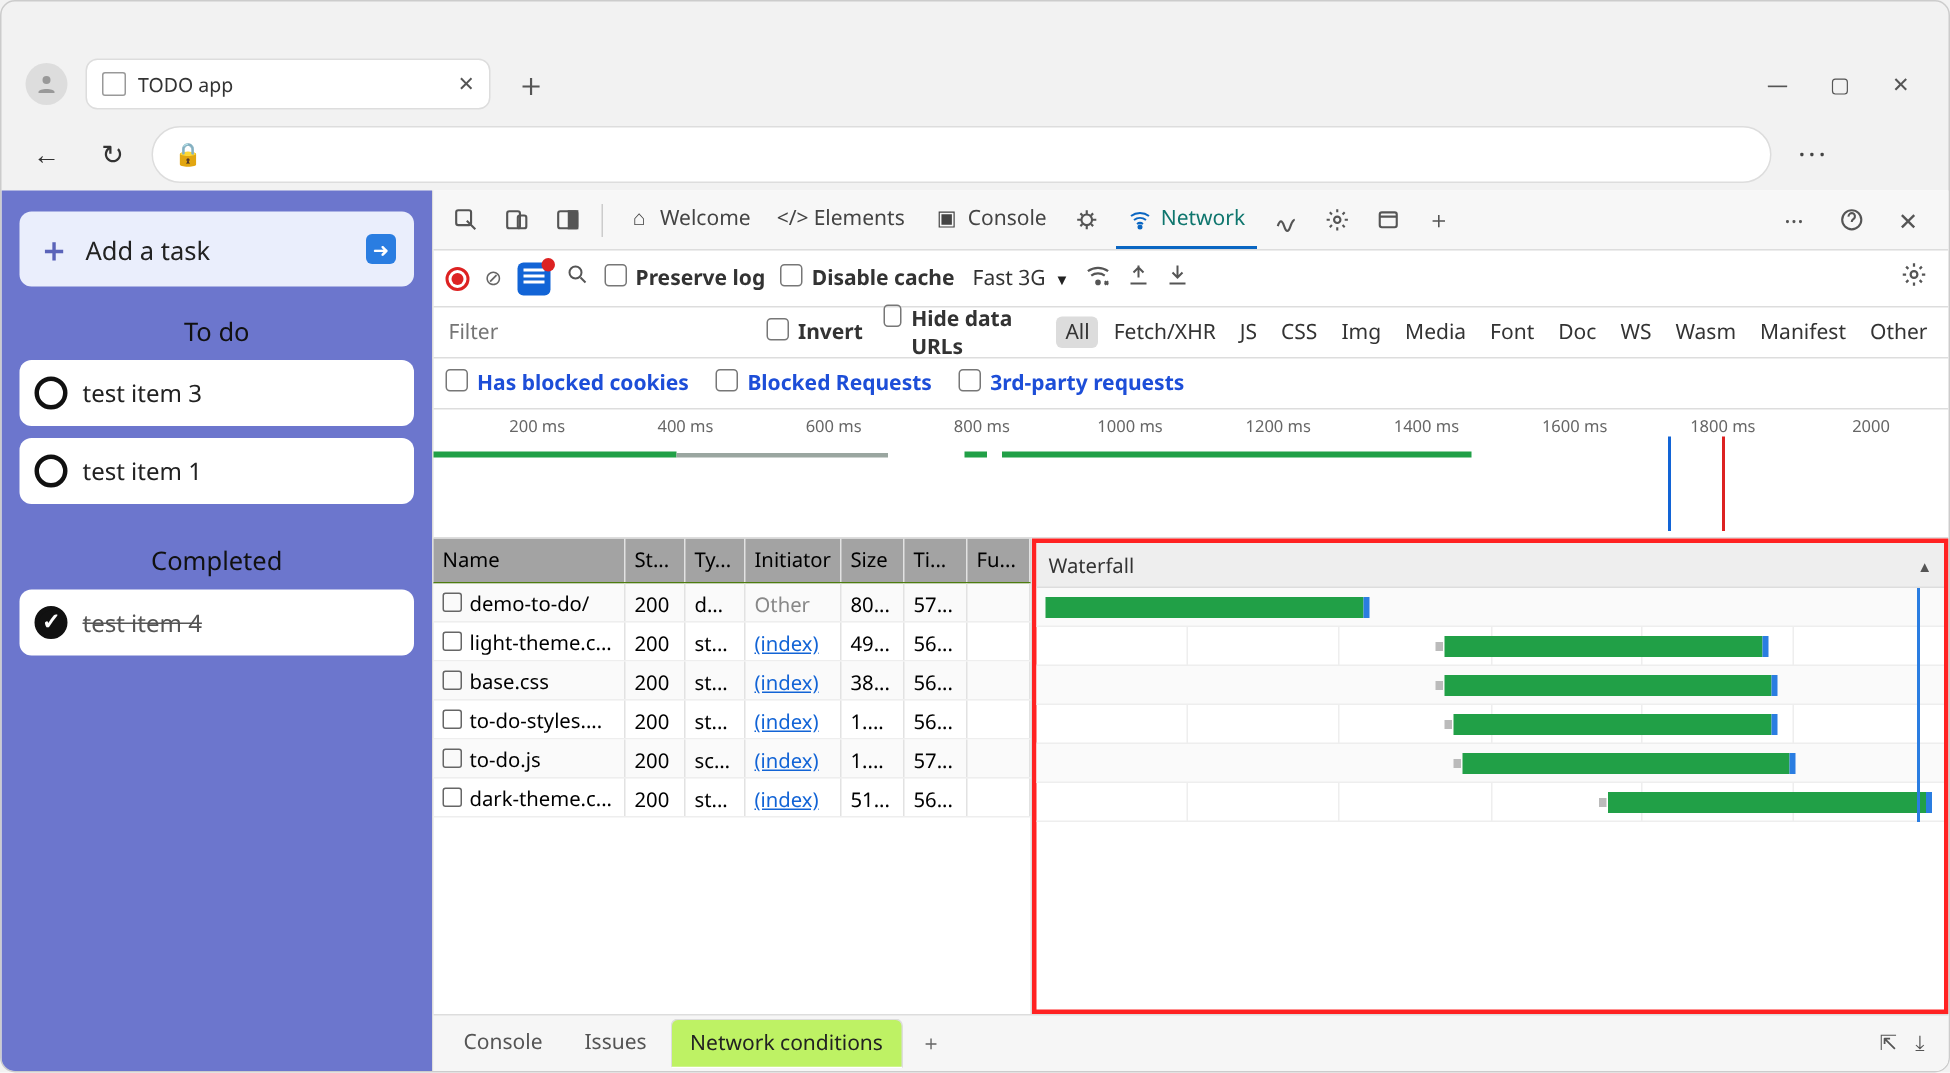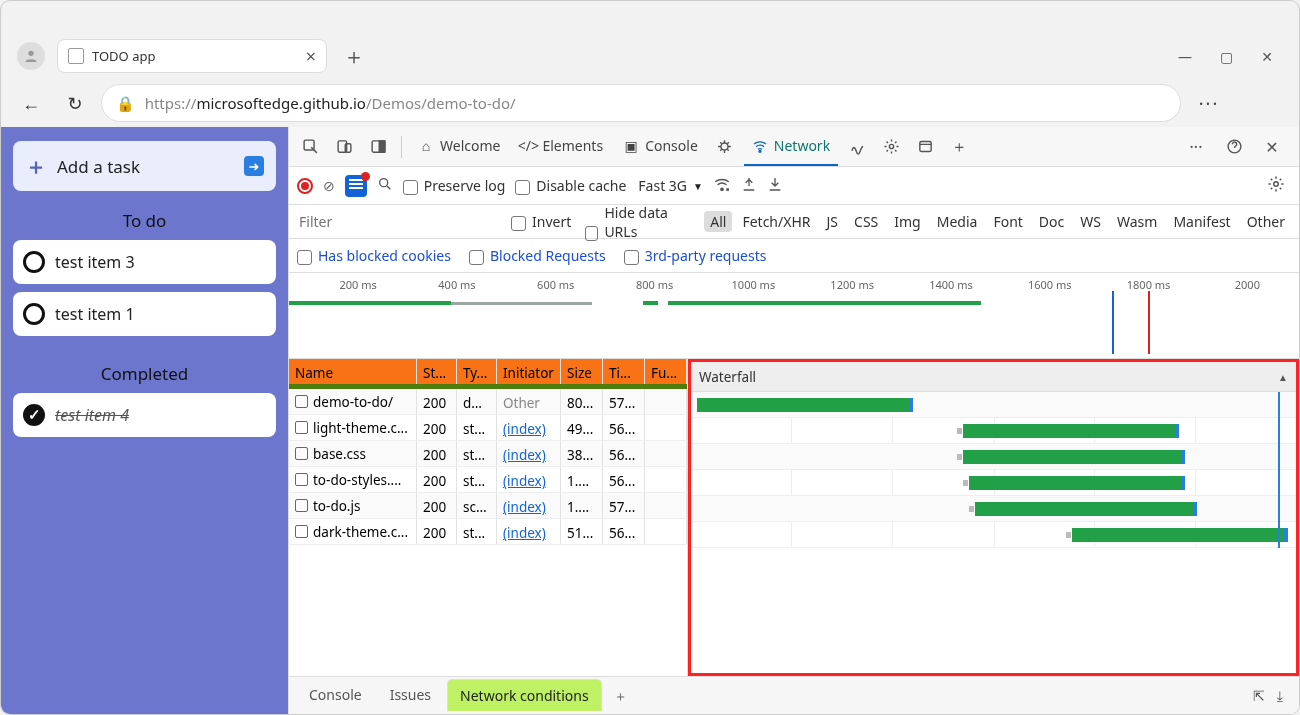--- a/index.html
+++ b/index.html
@@ -51,21 +51,21 @@
   .add-task-label { font-size:17px; color:#222; flex:1; }
   .add-task .go { width:20px; height:20px; background:#2a7de1; border-radius:4px;
     display:flex; align-items:center; justify-content:center; color:#fff; font-size:13px; }
   .section-label { text-align:center; font-size:17px; color:#111; margin:18px 0 8px; }
   .task-item { background:#fff; border-radius:8px; height:44px; display:flex; align-items:center;
     padding:0 10px; gap:10px; margin-bottom:8px; }
   .task-circle { width:22px; height:22px; border:3px solid #111; border-radius:50%; }
   .task-circle.done { background:#111; position:relative; }
   .task-circle.done::after { content:"✓"; color:#fff; position:absolute; top:-3px; left:2px; font-size:15px; font-weight:700; }
   .task-label { font-size:16px; color:#222; }
-  .task-label.done { text-decoration:line-through; color:#555;font-style:italic; }
+  .task-label.done { text-decoration:line-through; color:#555; }
 
   
   .devtools { flex:1; display:flex; flex-direction:column; background:#fff; border-left:1px solid #ddd; min-width:0; }
   .dt-tabs { display:flex; align-items:center; height:40px; border-bottom:1px solid #ddd;
     padding:0 6px; gap:4px; background:#f7f7f7; }
   .dt-icon-btn { width:30px; height:30px; display:flex; align-items:center; justify-content:center;
     color:#555; cursor:pointer; border-radius:4px; }
   .dt-icon-btn svg { width:17px; height:17px; }
   .dt-sep { width:1px; height:22px; background:#ccc; margin:0 4px; }
   .dt-tab { display:flex; align-items:center; gap:6px; padding:0 8px; height:38px;
@@ -88,42 +88,42 @@
   .chk { width:15px; height:15px; border:1.5px solid #777; border-radius:3px; display:inline-block; }
   .throttle { display:flex; align-items:center; gap:6px; margin-left:2px; }
   .thr-caret { font-size:10px; color:#222; }
   .tool-right { margin-left:auto; display:flex; align-items:center; gap:14px; padding-right:6px; }
   .tool-right .ico { color:#555; cursor:pointer; }
 
   .dt-filterbar { display:flex; align-items:center; height:34px; border-bottom:1px solid #ddd;
     padding:0 8px; gap:14px; font-size:14px; color:#333; }
   .filter-input { border:none; background:transparent; font-size:14px; color:#888;
     width:200px; padding:4px 2px; outline:none; }
-  .ft-group { display:flex; align-items:flex-end; gap:6px; }
+  .ft-group { display:flex; align-items:flex-start; gap:6px;font-weight:bold; }
   .type-pill { padding:1px 6px; border-radius:4px; cursor:pointer; color:#333; font-size:14px; }
   .type-pill.active { background:#dcdcdc; }
 
   .dt-filterbar2 { display:flex; align-items:center; height:34px; border-bottom:1px solid #ddd;
     padding:0 8px; gap:18px; font-size:14px; color:#1d4ed8; }
 
   
   .overview { position:relative; height:86px; border-bottom:1px solid #ddd; }
   .ov-ticks { position:absolute; top:0; left:0; right:22px; height:18px; font-size:11px; color:#666; }
   .ov-tick { position:absolute; top:4px; transform:translateX(-50%); }
   .ov-bar { position:absolute; height:4px; background:#21a047; top:28px; }
   .ov-bar.grey { background:#9aa6a0; height:3px; top:29px; }
   .ov-line { position:absolute; top:18px; bottom:4px; width:2px; }
   .ov-line.blue { background:#1264d6; }
   .ov-line.red { background:#d22; }
 
   
   .net-wrap { flex:1; display:flex; min-height:0; }
   .net-table { flex:0 0 398px; display:flex; flex-direction:column; border-right:1px solid #ddd; font-size:13.5px; }
   .nt-head, .nt-row { display:grid; grid-template-columns: 128px 40px 40px 64px 42px 42px 42px; }
-  .nt-head { height:30px; background:#f97316; border-bottom:5px solid #4d7c0f; }
+  .nt-head { height:30px; background:#a3a3a3; border-bottom:1px solid #4d7c0f; }
   .nt-head > div, .nt-row > div { padding:5px 6px; border-right:1px solid #e2e2e2; overflow:hidden;
     white-space:nowrap; text-overflow:ellipsis; }
   .nt-row { height:26px; border-bottom:1px solid #eee; }
   .nt-row:nth-child(odd){ background:#fafafa; }
   .nt-name { display:flex; align-items:center; gap:5px; }
   .nt-fic { width:13px; height:13px; border:1.3px solid #666; border-radius:2px; flex:0 0 13px; }
   .nt-link { color:#1264d6; text-decoration:underline; cursor:pointer; }
   .nt-grey { color:#888; }
 
   .waterfall { flex:1; position:relative; border:3px solid #f22; }
@@ -174,23 +174,20 @@
     <span>▢</span>
     <span>✕</span>
   </div>
 </div>
 
 <div class="browser-nav">
   <div class="nav-btn">←</div>
   <div class="nav-btn">↻</div>
   <div class="address-bar">
     <span class="lock">🔒</span>
-    <span class="url-text">
-      <span>https://</span><span class="host">microsoftedge.github.io</span><span>/Demos/demo-to-do/</span>
-    </span>
   </div>
   <div class="more-btn">···</div>
 </div>
 
 <div class="content">
 
   <div class="page">
     <div class="add-task">
       <span class="plus">＋</span>
       <span class="add-task-label">Add a task</span>

